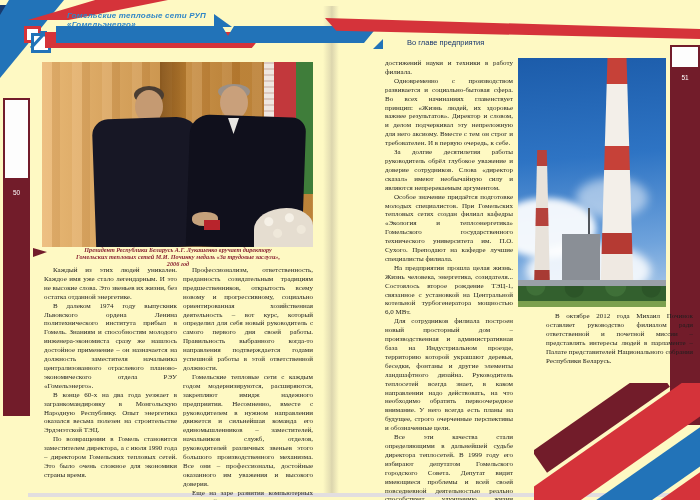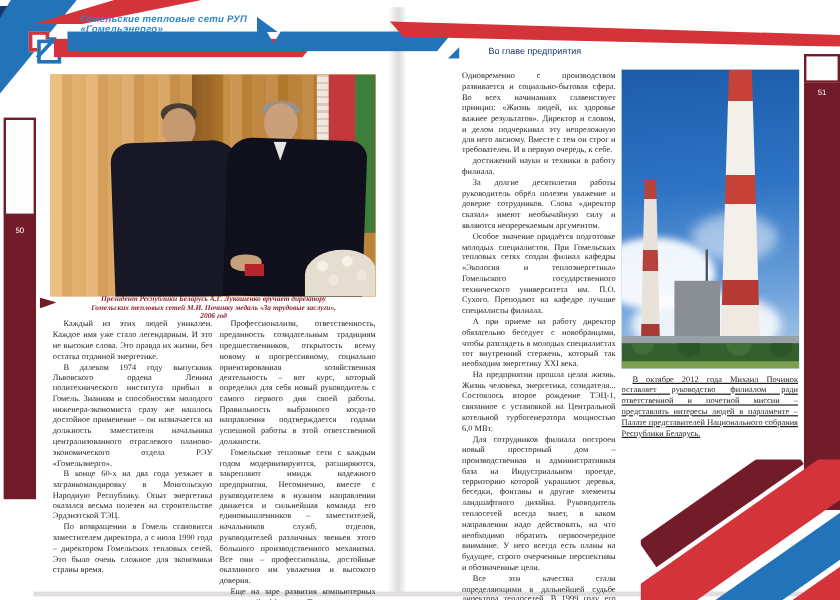--- a/index.html
+++ b/index.html
@@ -1,16 +1,16 @@
 <!DOCTYPE html>
 <html><head>
 <meta charset="utf-8">
 <style>
   html,body{margin:0;padding:0;background:#e9e6e7;}
-  #canvas{position:relative;width:700px;height:500px;background:#ffffff;overflow:hidden;
+  #canvas{position:relative;width:700px;height:500px;background:#fef9c3;overflow:hidden;
           font-family:"Liberation Sans",sans-serif;}
   .abs{position:absolute;}
 
   
   #gutter{left:323px;top:6px;width:16px;height:488px;
     background:linear-gradient(90deg,rgba(0,0,0,0) 0%,rgba(110,100,105,.18) 45%,rgba(110,100,105,.24) 55%,rgba(0,0,0,0) 100%);}
   #bottom-shadow{left:28px;top:493px;width:644px;height:4px;background:#e2dedf;}
 
   
   #navy-tri{left:0;top:5px;width:15px;height:17px;background:#173a6e;
@@ -88,21 +88,21 @@
     font:italic bold 6.2px "Liberation Serif",serif;line-height:6.8px;}
 
   
   .col{position:absolute;font-family:"Liberation Serif",serif;font-size:7px;line-height:8.9px;
     color:#1e1e1e;}
   .col p{margin:0;text-indent:9px;text-align:justify;}
   #lcol1{left:44px;top:266px;width:133px;}
   #lcol2{left:183px;top:266px;width:130px;}
   #rcol1{left:385px;top:59px;width:128px;}
   #rcol1 p:first-child{text-indent:0;}
-  #rcol2{left:518px;top:312px;width:147px;text-decoration:underline;}
+  #rcol2{left:546px;top:312px;width:147px;}
 
   
   #photo-chimneys{left:518px;top:58px;width:148px;height:249px;overflow:hidden;
     background:linear-gradient(175deg,#1c5caa 0%,#2e74c4 40%,#6fa3dc 75%,#b8d2ec 100%);}
   .cloud{position:absolute;background:rgba(255,255,255,.92);border-radius:50%;filter:blur(3px);}
   #cloud1{left:-22px;top:140px;width:100px;height:60px;}
   #cloud2{left:8px;top:185px;width:125px;height:55px;background:rgba(255,255,255,.85);filter:blur(4px);}
   #cloud3{left:58px;top:120px;width:72px;height:40px;background:rgba(255,255,255,.5);filter:blur(5px);}
   #chimney-big{left:82px;top:0;width:34px;height:249px;
     clip-path:polygon(22% 0,78% 0,100% 100%,0 100%);
@@ -178,37 +178,36 @@
     <div class="abs" id="shirt"></div>
     <div class="abs" id="hands"></div>
     <div class="abs" id="award"></div>
     <div class="abs" id="flowers"></div>
   </div>
   <div class="abs" id="photo-corner-tri"></div>
 
   <div class="abs" id="caption">Президент Республики Беларусь А.Г. Лукашенко вручает директору Гомельских тепловых сетей М.И. Починку медаль «За трудовые заслуги», 2006 год</div>
 
   <div class="col" id="lcol1">
-      <p>Каждый из этих людей уникален. Каждое имя уже стало легендарным. И это не высокие слова. Это правда их жизни, без остатка отданной энергетике.</p>
+      <p>Каждый из этих людей уникален. Каждое имя уже стало легендарным. И это не высокие слова. Это звеньев их жизни, без остатка отданной энергетике.</p>
       <p>В далеком 1974 году выпускник Львовского ордена Ленина политехнического института прибыл в Гомель. Знаниям и способностям молодого инженера-экономиста сразу же нашлось достойное применение – он назначается на должность заместителя начальника централизованного отраслевого планово-экономического отдела РЭУ «Гомельэнерго».</p>
       <p>В конце 60-х на два года уезжает в загранкомандировку в Монгольскую Народную Республику. Опыт энергетика оказался весьма полезен на строительстве Эрдэнэтской ТЭЦ.</p>
       <p>По возвращении в Гомель становится заместителем директора, а с июля 1990 года – директором Гомельских тепловых сетей. Это было очень сложное для экономики страны время.</p>
     </div>
   <div class="col" id="lcol2">
       <p>Профессионализм, ответственность, преданность созидательным традициям предшественников, открытость всему новому и прогрессивному, социально ориентированная хозяйственная деятельность – вот курс, который определил для себя новый руководитель с самого первого дня своей работы. Правильность выбранного когда-то направления подтверждается годами успешной работы в этой ответственной должности.</p>
       <p>Гомельские тепловые сети с каждым годом модернизируются, расширяются, закрепляют имидж надежного предприятия. Несомненно, вместе с руководителем в нужном направлении движется и сильнейшая команда его единомышленников – заместителей, начальников служб, отделов, руководителей различных звеньев этого большого производственного механизма. Все они – профессионалы, достойные оказанного им уважения и высокого доверия.</p>
       <p>Еще на заре развития компьютерных технологий Михаил Починок находит возможности для внедрения новейших</p>
     </div>
 
   <div class="col" id="rcol1">
+      <p>достижений науки и техники в работу филиала.</p>
       <p>Одновременно с производством развивается и социально-бытовая сфера. Во всех начинаниях главенствует принцип: «Жизнь людей, их здоровье важнее результатов». Директор и словом, и делом подчеркивал эту непреложную для него аксиому. Вместе с тем он строг и требователен. И в первую очередь, к себе.</p>
-      <p>достижений науки и техники в работу филиала.</p>
-      <p>За долгие десятилетия работы руководитель обрёл полезен уважение и доверие сотрудников. Слова «директор сказал» имеют необычайную силу и являются непререкаемым аргументом.</p>
+      <p>За долгие десятилетия работы руководитель обрёл глубокое уважение и доверие сотрудников. Слова «директор сказал» имеют необычайную силу и являются непререкаемым аргументом.</p>
       <p>Особое значение придаётся подготовке молодых специалистов. При Гомельских тепловых сетях создан филиал кафедры «Экология и теплоэнергетика» Гомельского государственного технического университета им. П.О. Сухого. Преподают на кафедре лучшие специалисты филиала.</p>
-      <p>А при приеме на работу директор обязательно беседует с новобранцами, чтобы разглядеть в молодых специалистах тот внутренний стержень, который так необходим энергетику XXI века.</p>
       <p>На предприятии прошла целая жизнь. Жизнь человека, энергетика, созидателя... Состоялось второе рождение ТЭЦ-1, связанное с установкой на Центральной котельной турбогенератора мощностью 6,0 МВт.</p>
       <p>Для сотрудников филиала построен новый просторный дом – производственная и административная база на Индустриальном проезде, территорию которой украшают деревья, беседки, фонтаны и другие элементы ландшафтного дизайна. Руководитель теплосетей всегда знает, в каком направлении надо действовать, на что необходимо обратить первоочередное внимание. У него всегда есть планы на будущее, строго очерченные перспективы и обозначенные цели.</p>
       <p>Все эти качества стали определяющими в дальнейшей судьбе директора теплосетей. В 1999 году его избирают депутатом Гомельского городского Совета. Депутат видит имеющиеся проблемы и всей своей повседневной деятельностью реально способствует улучшению жизни гомельчан.</p>
     </div>
   <div class="col" id="rcol2">
       <p>В октябре 2012 года Михаил Починок оставляет руководство филиалом ради ответственной и почетной миссии – представлять интересы людей в парламенте – Палате представителей Национального собрания Республики Беларусь.</p>
     </div>
 
   <div class="abs" id="photo-chimneys">
     <div class="cloud" id="cloud1"></div>

